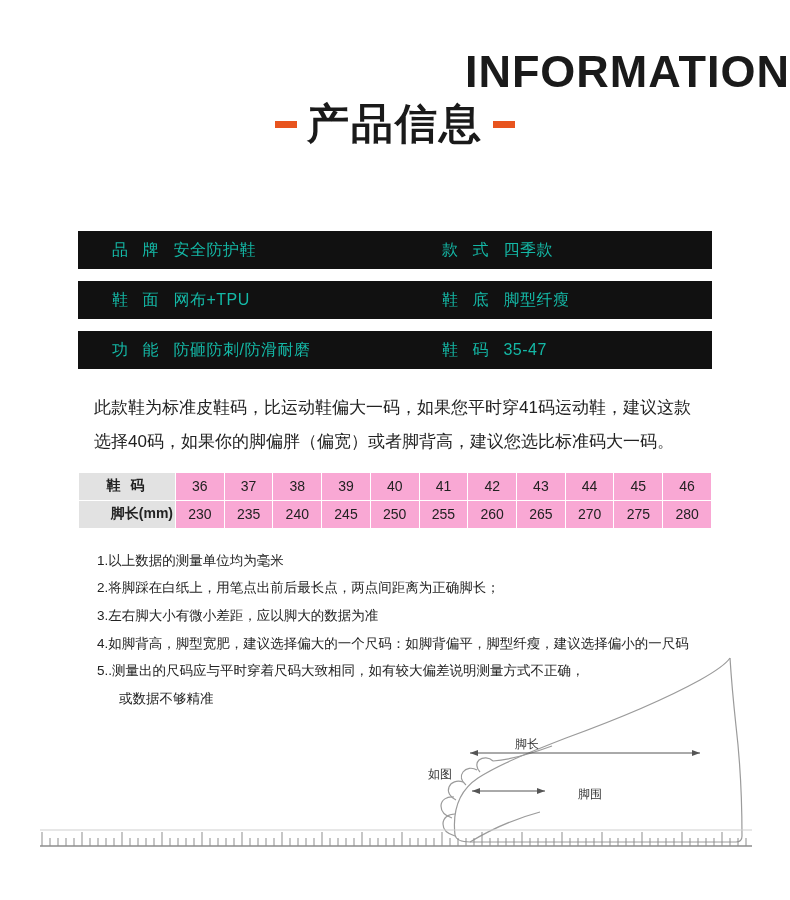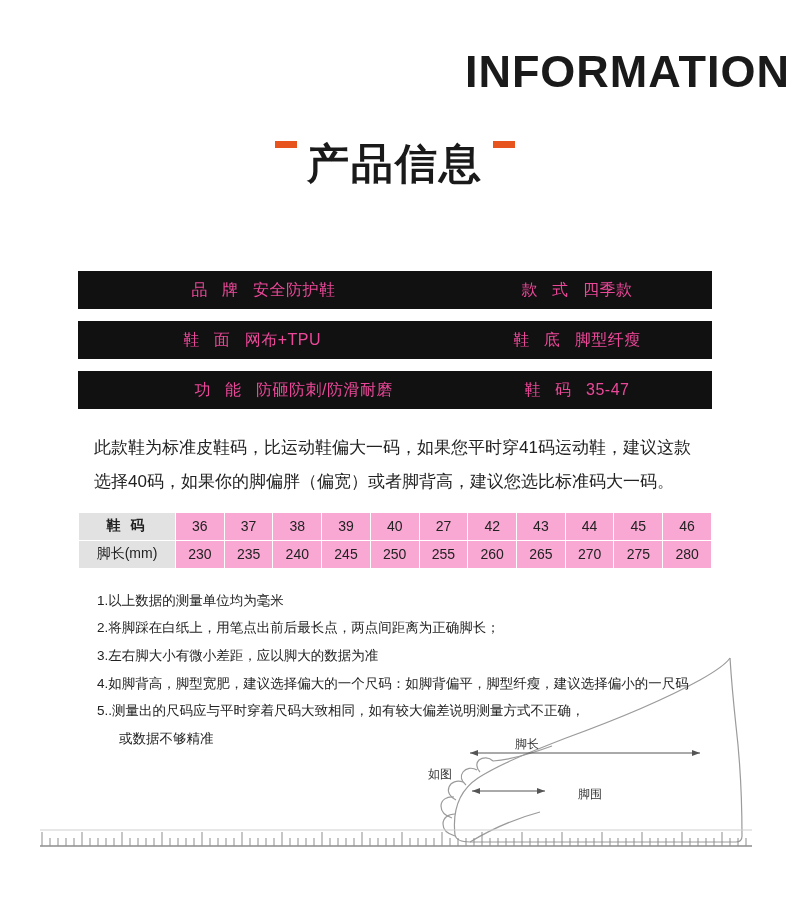--- a/index.html
+++ b/index.html
@@ -41,38 +41,36 @@
     height: 7px;
     background: #e8541e;
     display: inline-block;
   }
   .title-cn {
     font-size: 42px;
     font-weight: bold;
     color: #1a1a1a;
     letter-spacing: 2px;
     line-height: 1.1;
-    margin-top: 40px;
   }
 
   
   .specs {
     margin: 0 auto;
     width: 634px;
     padding-top: 84px;
   }
   .spec-row {
     background: #111111;
-    color: #ec4899;
+    color: #14b8a6;
     height: 38px;
     display: flex;
     align-items: center;
     margin-bottom: 12px;
     font-size: 16px;
-    justify-content: center;
   }
   .spec-cell {
     display: flex;
     align-items: baseline;
   }
   .spec-cell.left { margin-left: 34px; width: 330px; }
   .spec-cell.right { margin-left: 0; }
   .spec-label {
     letter-spacing: 5px;
     font-weight: normal;
@@ -112,21 +110,22 @@
     padding: 0 2px;
   }
   table.size-table td.head {
     background: #e2e2e2;
     font-weight: bold;
     letter-spacing: 3px;
     width: 92px;
   }
   table.size-table td.head.small {
     letter-spacing: 0px;
-    font-weight: normal;
+    font-weight: bold;
+    text-align: right;
   }
 
   
   .notes {
     width: 700px;
     margin: 18px auto 0 auto;
     font-size: 13.5px;
     color: #222;
     line-height: 2.05;
     padding-left: 52px;
@@ -211,21 +210,21 @@
 <div class="size-table-wrap">
   <table class="size-table">
     <tbody>
         <tr>
       <td class="head">鞋 码</td>
       <td>36</td>
       <td>37</td>
       <td>38</td>
       <td>39</td>
       <td>40</td>
-      <td>27</td>
+      <td>41</td>
       <td>42</td>
       <td>43</td>
       <td>44</td>
       <td>45</td>
       <td>46</td>
     </tr>
     <tr>
       <td class="head small">脚长(mm)</td>
       <td>230</td>
       <td>235</td>

